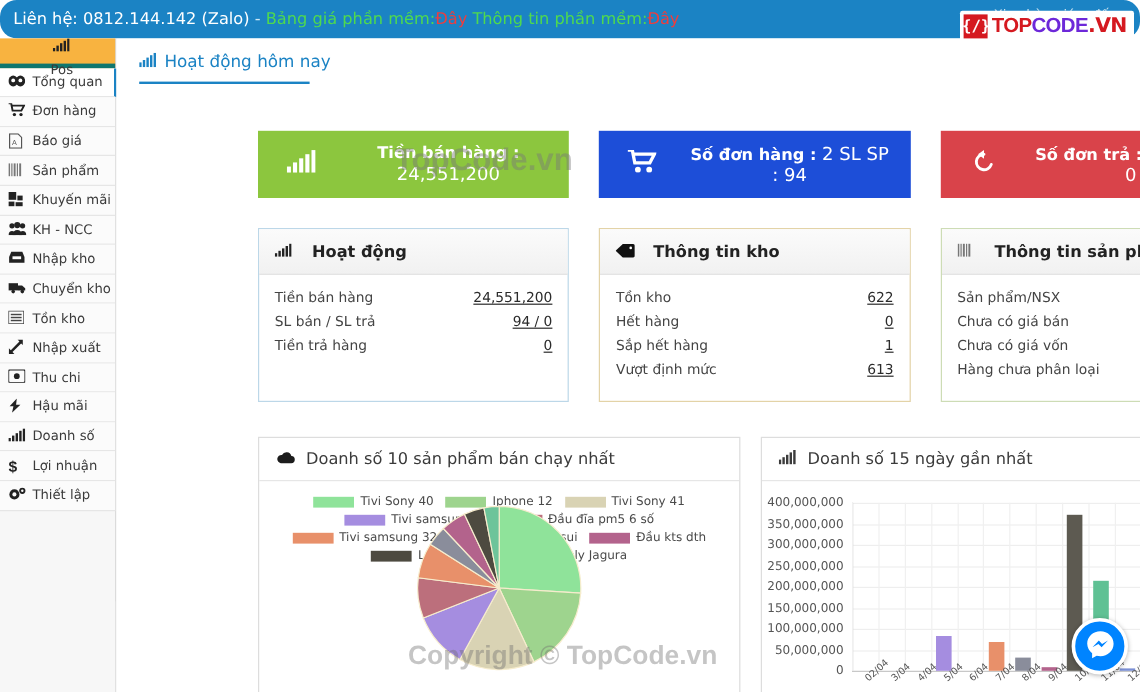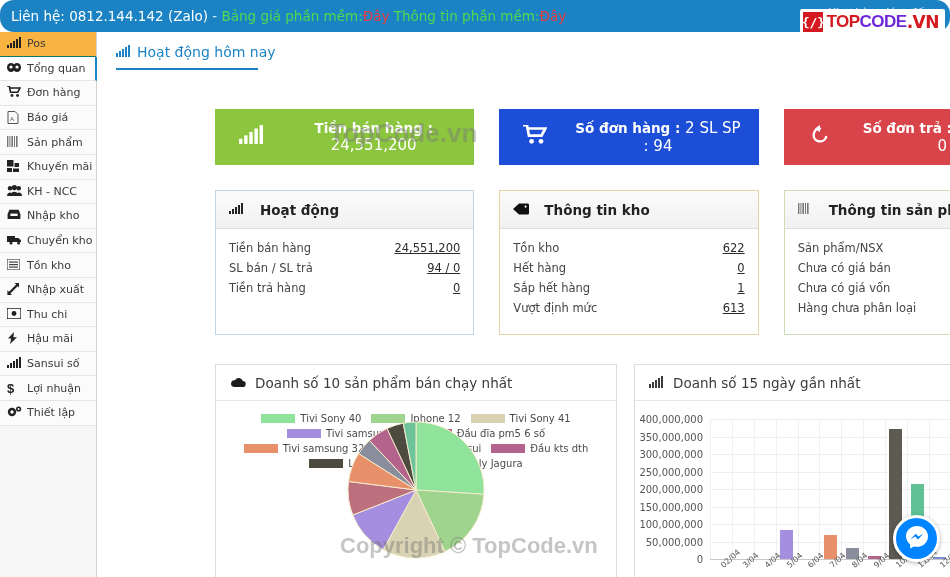--- a/index.html
+++ b/index.html
@@ -44,21 +44,21 @@
     position:absolute; left:0; top:32px; width:97px; height:545px;
     background:#f7f7f7; border-right:1px solid #d4d4d4;
   }
   .side-item {
     height:24.6px; display:flex; align-items:center; gap:5px;
     padding-left:7px; font-size:11px; color:#3a3a3a;
     border-bottom:1px solid #e6e6e6;
     background:#fbfbfb;
     white-space:nowrap;
   }
-  .side-item.pos { background:#f8b340; border-bottom:1px solid #0f766e;}
+  .side-item.pos { background:#f8b340; border-bottom:4px solid #0f766e;flex-direction:column;}
   .side-item.active { background:#ffffff; border-right:2px solid #1b83c4; margin-right:-1px;}
   .side-ico { width:15px; height:13px; display:inline-block; flex:0 0 15px; color:#222; font-size:11px; line-height:13px; text-align:center;}
   .side-ico svg { display:block; }
   .side-fill { position:absolute; left:0; bottom:0; width:96px; height:76px; background:#f7f7f7; }
 
   
   .content { position:absolute; left:97px; top:32px; width:853px; height:545px; background:#ffffff;}
   .sec-title {
     display:flex; align-items:center; gap:6px;
     font-size:14px; color:#1b83c4;
@@ -292,21 +292,21 @@
       <div class="side-item">
         <span class="side-ico">
           <svg width="14" height="11" viewBox="0 0 14 11">
             <rect x="0" y="8" width="2" height="3" fill="#222"></rect>
             <rect x="3" y="6" width="2" height="5" fill="#222"></rect>
             <rect x="6" y="4" width="2" height="7" fill="#222"></rect>
             <rect x="9" y="2" width="2" height="9" fill="#222"></rect>
             <rect x="12" y="0" width="2" height="11" fill="#222"></rect>
           </svg>
         </span>
-        <span>Sansui số</span>
+        <span>Doanh số</span>
       </div>
       <div class="side-item">
         <span class="side-ico">
           <svg width="10" height="13" viewBox="0 0 10 13">
             <text x="0" y="11" font-size="13" font-weight="bold" fill="#222" font-family="sans-serif">$</text>
           </svg>
         </span>
         <span>Lợi nhuận</span>
       </div>
       <div class="side-item">

